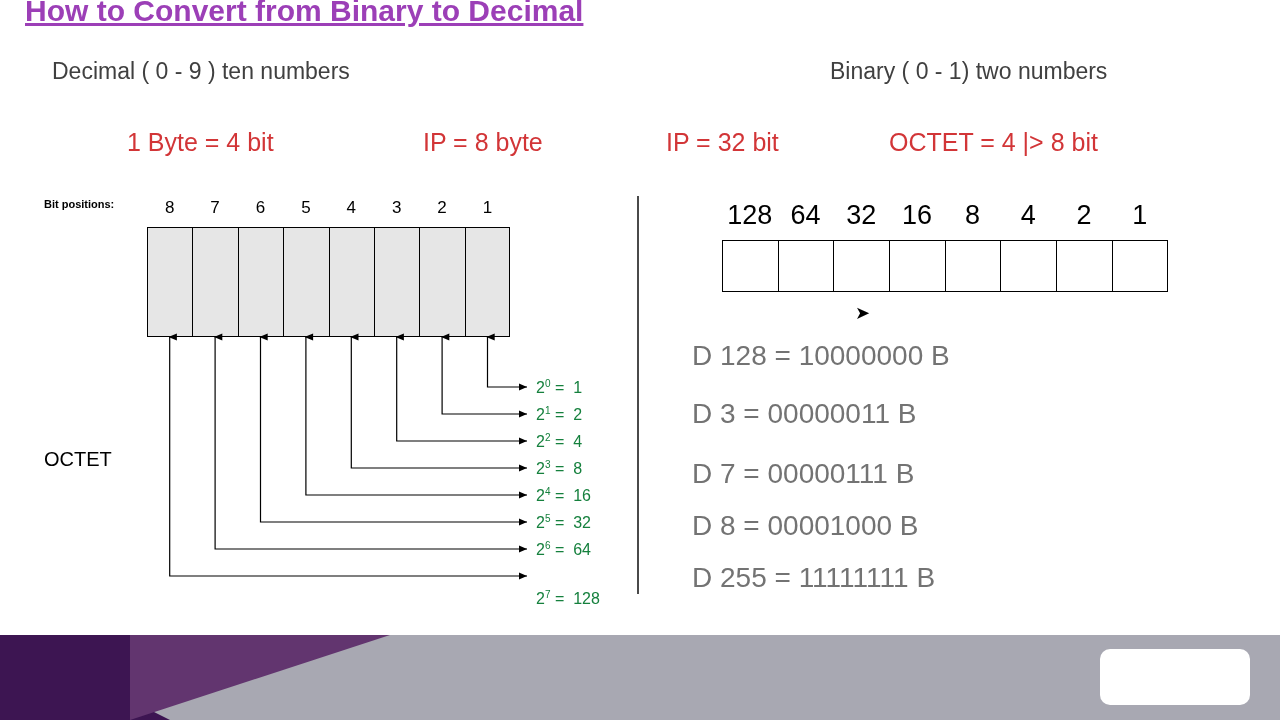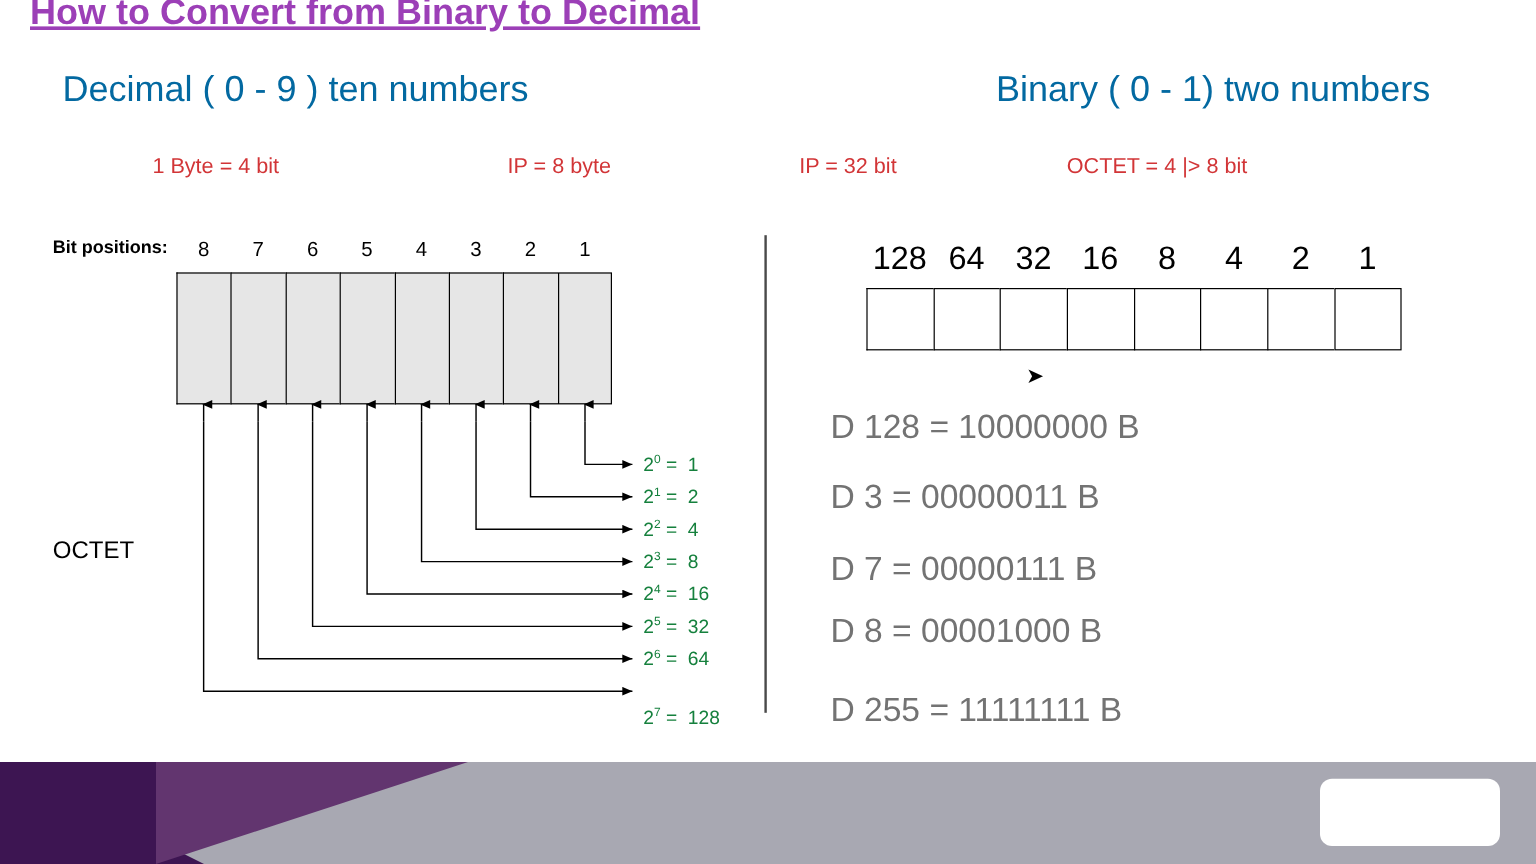--- a/index.html
+++ b/index.html
@@ -8,33 +8,33 @@
     font-family: Arial, Helvetica, sans-serif;
     background: #ffffff;
     position: relative; overflow: hidden;
   }
   .title {
     position: absolute; left: 25px; top: -6px;
     font-size: 30px; color: #9c3fb7; font-weight: 700;
     text-decoration: underline;
   }
   .subtitle {
-    position: absolute; font-size: 30px; color: #0369a1;
+    position: absolute; font-size: 23px; color: #404040;
   }
   .sub-left  { left: 52px;  top: 58px; }
   .sub-right { left: 830px; top: 58px; }
-  .redline { position: absolute; font-size: 18px; color: #d23537; }
+  .redline { position: absolute; font-size: 25px; color: #d23537; }
   .r1 { left: 127px; top: 128px; }
   .r2 { left: 423px; top: 128px; }
   .r3 { left: 620px; top: 128px; margin-left: 46px; }
   .r4 { left: 889px; top: 128px; }
 
   .bp-label {
     position: absolute; left: 44px; top: 198px;
-    font-size: 15px; font-weight: 700; color: #000;
+    font-size: 11px; font-weight: 700; color: #000;
   }
   .bp-nums {
     position: absolute; left: 147px; top: 198px;
     display: flex; gap: 0;
   }
   .bp-nums span {
     display: inline-block; width: 45.4px; text-align: center;
     font-size: 17px; font-weight: 400;
   }
   .bit-row { position: absolute; left: 147px; top: 227px; display: flex; }
@@ -78,21 +78,21 @@
 
   .conv {
     position: absolute; left: 692px;
     font-size: 28px; color: #737373;
     font-family: Arial, sans-serif;
   }
   .c1 { top: 340px; }
   .c2 { top: 398px; }
   .c3 { top: 458px; }
   .c4 { top: 510px; }
-  .c5 { top: 576px; text-align: right; }
+  .c5 { top: 562px; text-align: right; }
 
   .cursor {
     position: absolute; left: 855px; top: 302px;
     font-size: 18px; color: #000;
   }
 
   
   .footer {
     position: absolute; left: 0; top: 635px;
     width: 1280px; height: 85px;

